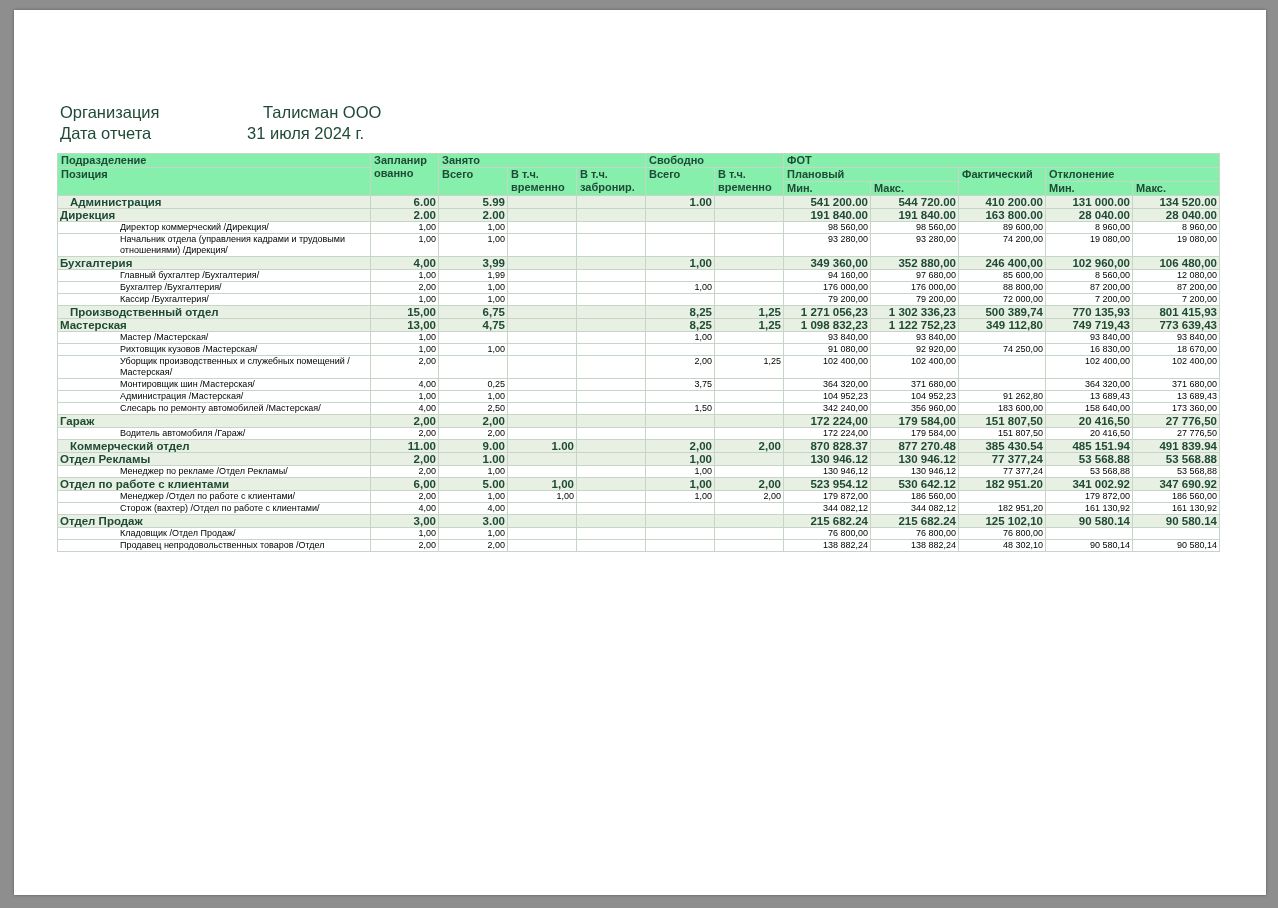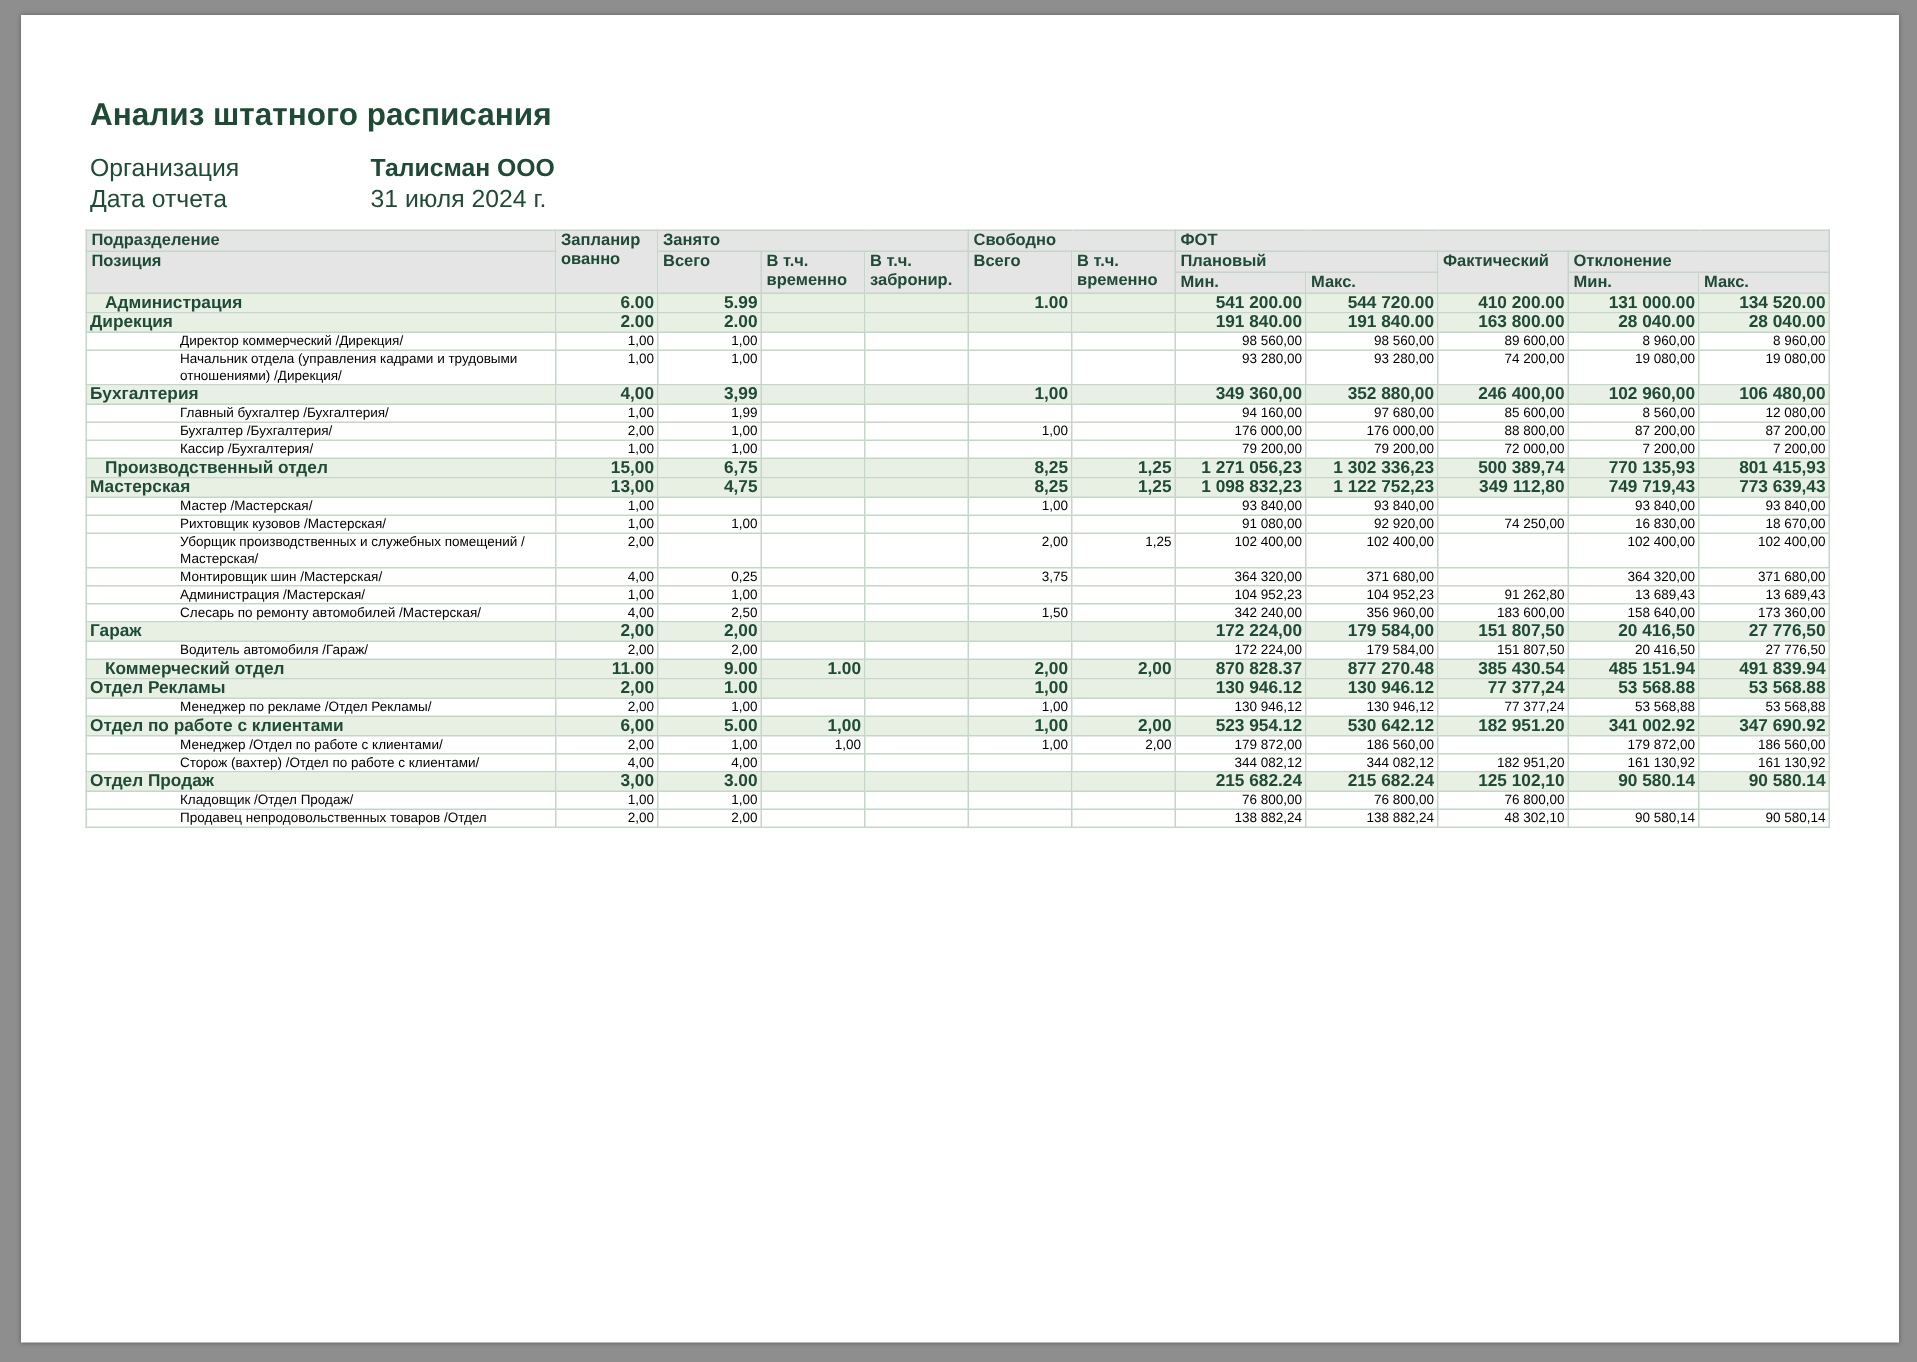--- a/index.html
+++ b/index.html
@@ -10,54 +10,53 @@
   .page {
     position: absolute; left: 14px; top: 10px; width: 1252px; height: 885px;
     background: #ffffff; box-shadow: 0 0 3px rgba(0,0,0,0.35);
   }
   .title {
     position: absolute; left: 46px; top: 55px; font-size: 21px; font-weight: bold; color: #1f4a36;
   }
   .meta { position: absolute; left: 46px; font-size: 16.5px; color: #1f4a36; }
   .meta .lbl { position: absolute; left: 0; white-space: nowrap; }
   .meta .val { position: absolute; left: 187px; white-space: nowrap; }
-  .meta .val.bold { font-weight: bold; }
+  .meta .val.bold { font-weight: normal; margin-left: 16px; }
   .meta-org { top: 93px; }
   .meta-date { top: 114px; }
 
   table.grid {
     position: absolute; left: 43px; top: 143px;
     border-collapse: collapse; table-layout: fixed;
     font-size: 9px; color: #000;
   }
   table.grid td, table.grid th {
     border: 1px solid #c5d6c9; padding: 0 2px; overflow: hidden; white-space: nowrap;
     line-height: 11px; vertical-align: top;
   }
   table.grid th {
-    background: #e5e5e5; color: #1f4a36; font-weight: bold; font-size: 11px;
+    background: #86efac; color: #1f4a36; font-weight: bold; font-size: 11px;
     text-align: left; height: 13px; line-height: 13px; vertical-align: top; padding: 0 3px;
   }
   th.tall { line-height: 16px; }
   tr.grp td {
     background: #e7f0e3; color: #1f4a36; font-weight: bold; font-size: 11.5px;
     height: 12px; line-height: 12px;
   }
   tr.pos td { background: #fff; height: 11px; }
   tr.pos.wrap td { height: 22px; margin-top: 41px; }
   td.num { text-align: right; }
   td.name.l0 { padding-left: 12px; }
   td.name.l1 { }
   td.name.l2 { padding-left: 62px; white-space: normal; }
 </style>
 </head>
 <body>
 
 <div class="page">
-  <div class="title">Анализ штатного расписания</div>
   <div class="meta meta-org">
     <span class="lbl">Организация</span>
     <span class="val bold">Талисман ООО</span>
   </div>
   <div class="meta meta-date">
     <span class="lbl">Дата отчета</span>
     <span class="val">31 июля 2024 г.</span>
   </div>
 
   <table class="grid">

